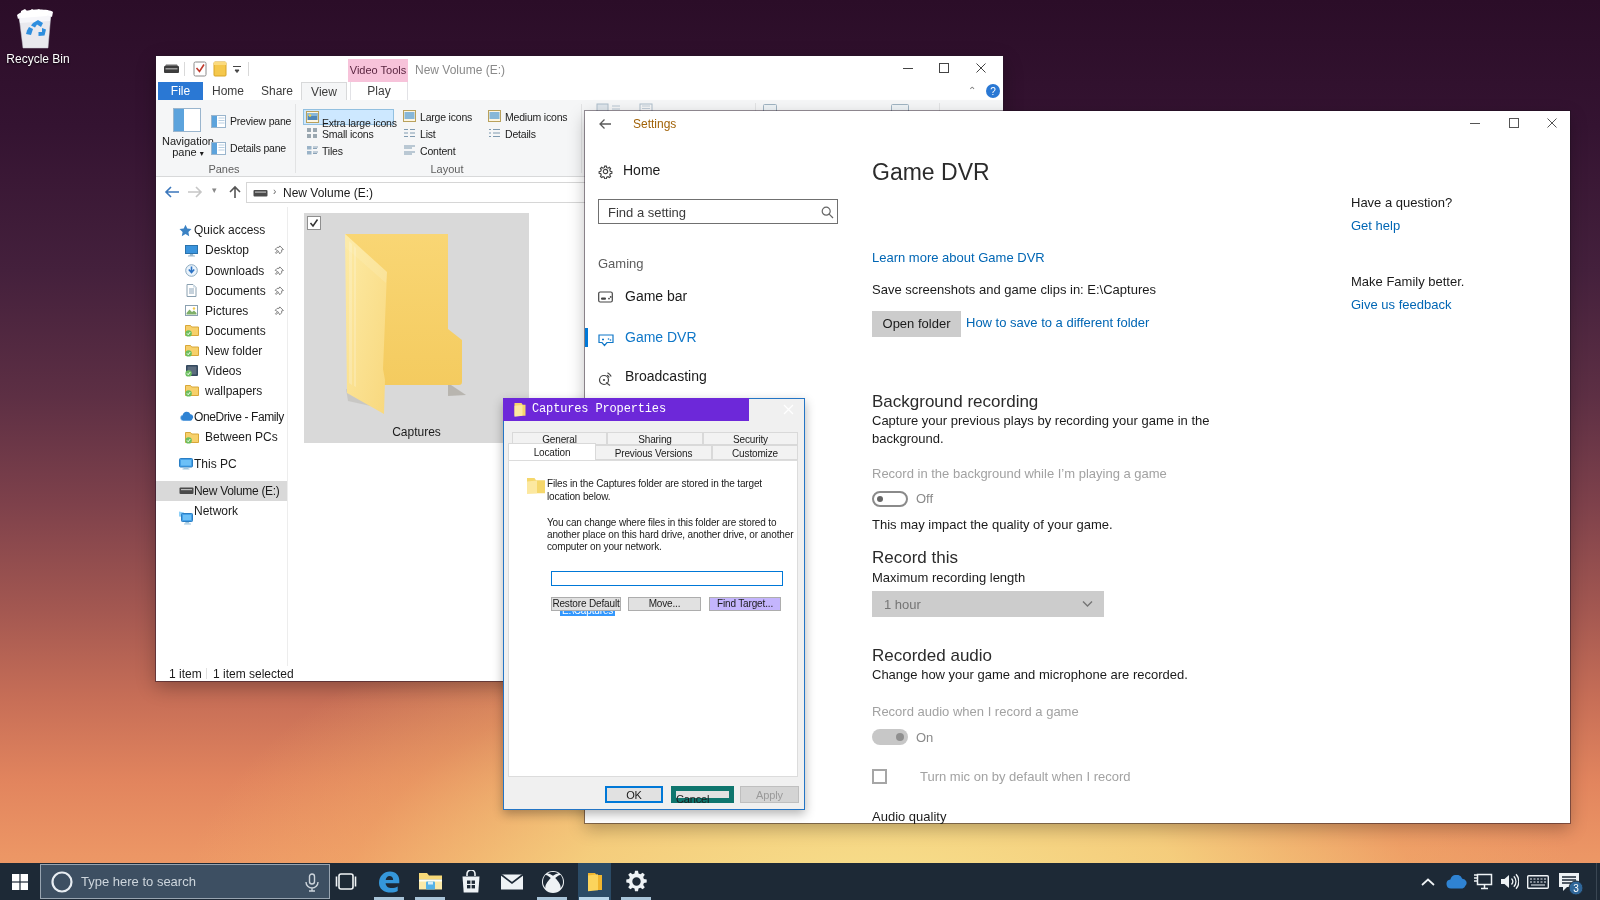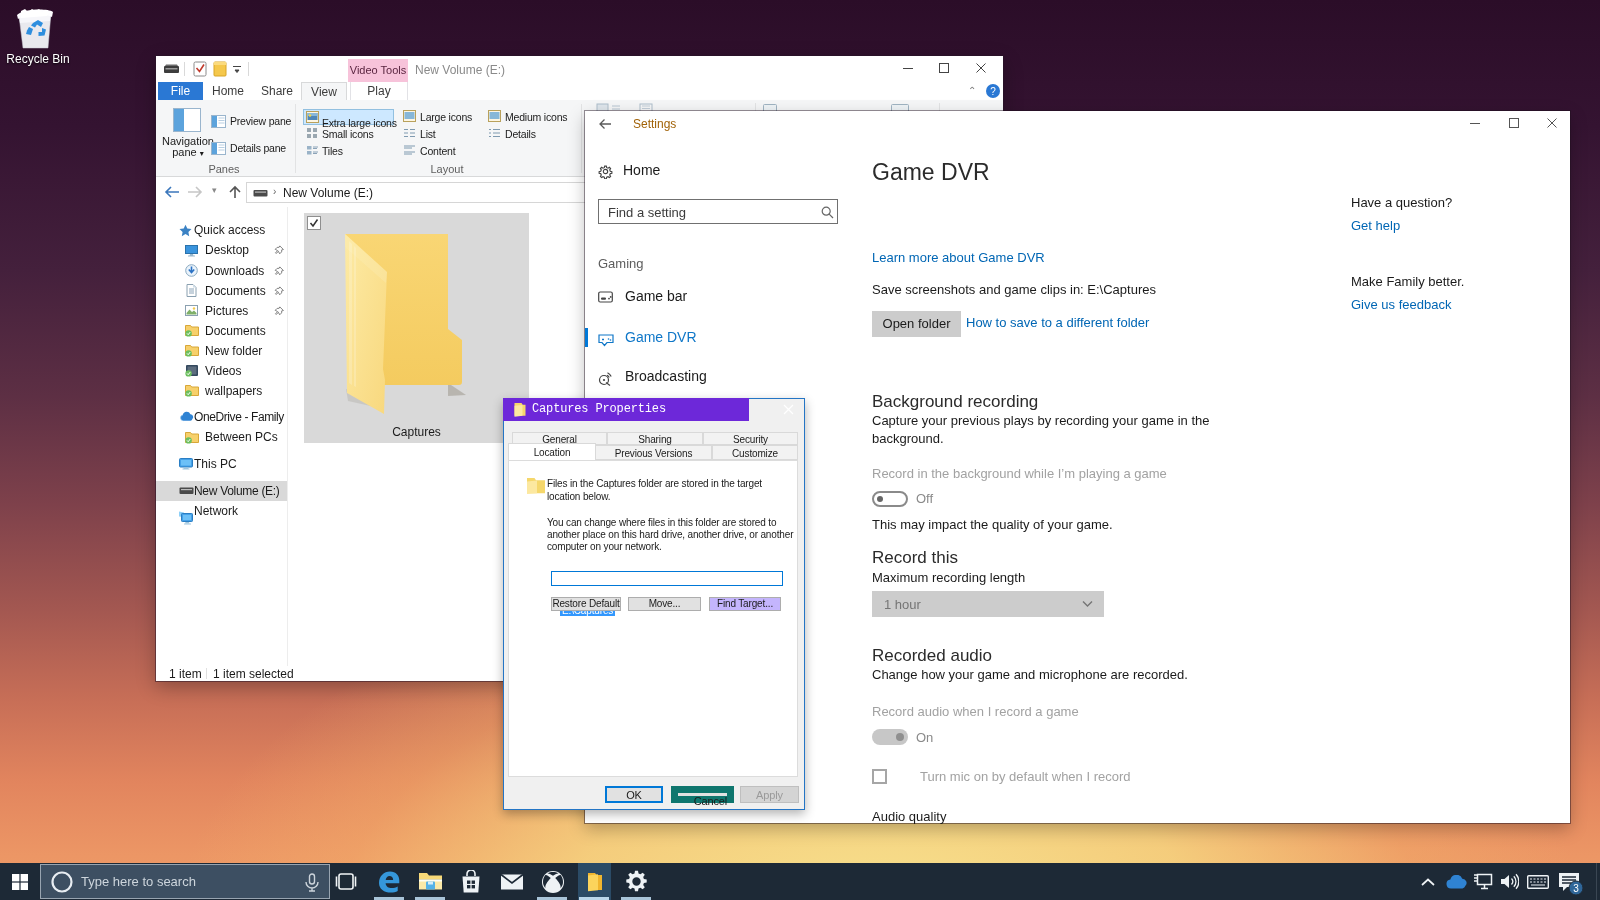--- a/index.html
+++ b/index.html
@@ -489,21 +489,21 @@
       <div class="abs" style="left:38px; top:56px; width:248px; line-height:12px;">You can change where files in this folder are stored to another place on this hard drive, another drive, or another computer on your network.</div>
       <div class="abs" style="left:42px; top:110px; width:232px; height:15px; border:1px solid #0078d7; background:#fff;">
         <span style="position:absolute; left:8px; top:1px; background:#3297fd; color:#fff; padding:0 2px;margin-top:32px;">E:\Captures</span>
       </div>
       <div class="abs" style="left:42px; top:136px; width:70px; height:14px; background:#e1e1e1; border:1px solid #adadad; text-align:center; line-height:12px;">Restore Default</div>
       <div class="abs" style="left:119px; top:136px; width:73px; height:14px; background:#e1e1e1; border:1px solid #adadad; text-align:center; line-height:12px;">Move...</div>
       <div class="abs" style="left:200px; top:136px; width:72px; height:14px; background:#c4b5fd; border:1px solid #adadad; text-align:center; line-height:12px;">Find Target...</div>
     </div>
 
     <div class="abs" style="left:101px; top:387px; width:58px; height:17px; background:#e1e1e1; border:2px solid #0078d7; text-align:center; line-height:14px; font-size:11px;">OK</div>
-    <div class="abs" style="left:167px; top:387px; width:63px; height:17px; background:#e1e1e1; border:7px solid #0f766e; text-align:right; line-height:16px; font-size:11px;">Cancel</div>
+    <div class="abs" style="left:167px; top:387px; width:63px; height:17px; background:#e1e1e1; border:5px solid #0f766e; text-align:left; line-height:16px; font-size:11px;">Cancel</div>
     <div class="abs" style="left:236px; top:387px; width:59px; height:17px; background:#d4d4d4; border:1px solid #bfbfbf; color:#9a9a9a; text-align:center; line-height:16px; font-size:11px;">Apply</div>
   </div>
 
   <div class="abs" id="taskbar">
 
     <svg class="abs" style="left:12px; top:11px;" width="16" height="16" viewBox="0 0 16 16">
       <rect x="0" y="0" width="7.4" height="7.4" fill="#fff"></rect>
         <rect x="8.6" y="0" width="7.4" height="7.4" fill="#fff"></rect>
       <rect x="0" y="8.6" width="7.4" height="7.4" fill="#fff"></rect>
         <rect x="8.6" y="8.6" width="7.4" height="7.4" fill="#fff"></rect>

